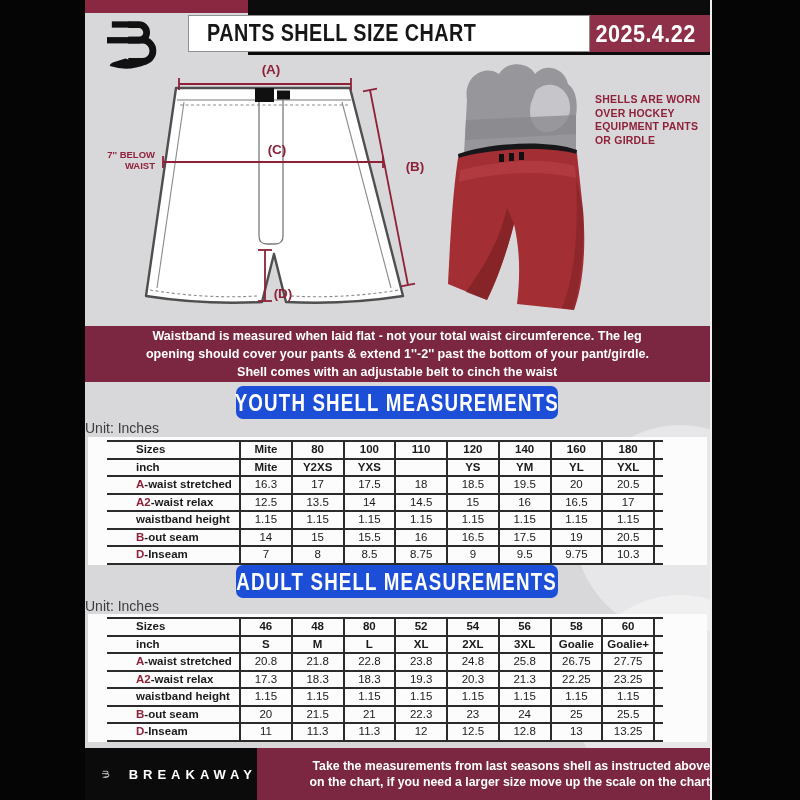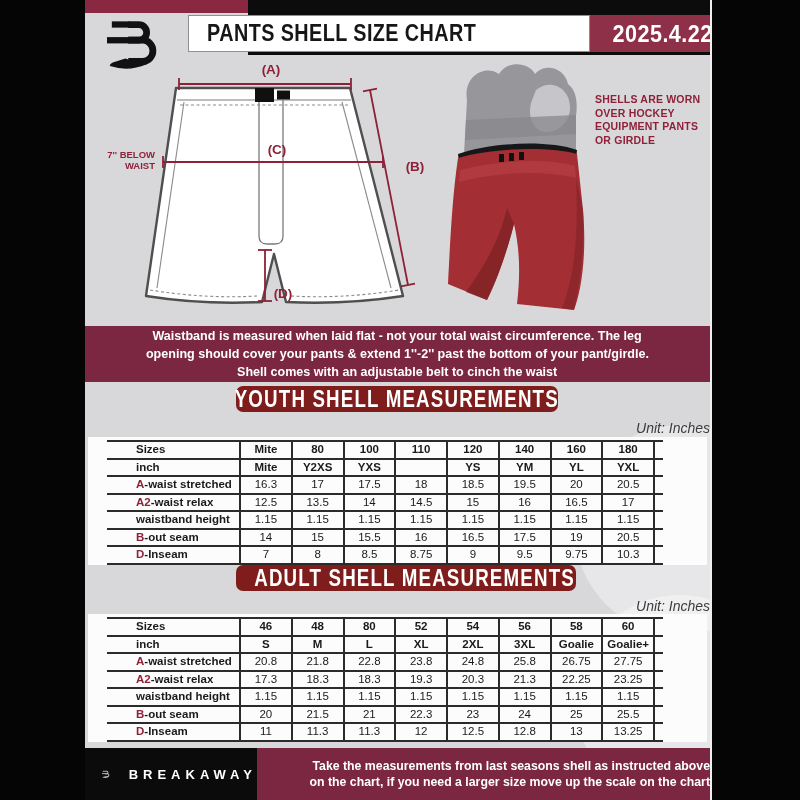--- a/index.html
+++ b/index.html
@@ -11,37 +11,37 @@
   .wm{position:absolute;border-radius:50%;background:rgba(255,255,255,0.38);}
   
   #top-stripe{position:absolute;left:0;top:0;width:163px;height:13px;background:#8a2841;}
   #header-bar{position:absolute;left:163px;top:0;width:462px;height:55px;background:#0c0c0c;}
   #logo{position:absolute;left:22px;top:15px;width:58px;height:62px;}
   #title-box{position:absolute;left:103px;top:15px;width:402px;height:37px;background:#ffffff;
              border:1px solid #8f8f8f;box-sizing:border-box;display:flex;align-items:center;}
   #title-box .t{font-size:23px;font-weight:600;color:#161616;letter-spacing:.5px;
                 transform:scaleX(.86);transform-origin:left center;padding-left:21px;white-space:nowrap;}
   #date-box{position:absolute;left:505px;top:15px;width:128px;height:37px;background:#8d3048;
-            display:flex;align-items:center;justify-content:flex-end;}
+            display:flex;align-items:center;justify-content:flex-start;}
   #date-box .t{font-size:24px;font-weight:800;color:#fff;transform:scaleX(.9);letter-spacing:.5px;}
   
   #diagram{position:absolute;left:8px;top:58px;width:340px;height:264px;}
   #photo{position:absolute;left:352px;top:58px;width:175px;height:264px;}
   #photo-note{position:absolute;left:510px;top:93px;width:112px;font-size:10.5px;font-weight:700;
               color:#8e2138;line-height:1.3;letter-spacing:.2px;}
   
   #info-banner{position:absolute;left:0;top:326px;width:625px;height:56px;background:#7c2741;
                display:flex;flex-direction:column;justify-content:center;align-items:center;}
   #info-banner .bl{color:#fff;font-size:13.5px;font-weight:600;line-height:1.33;white-space:nowrap;
                    transform:scaleX(.93);}
   
-  .sec-head{position:absolute;left:151px;width:322px;height:26px;background:#7f1d1d;border-radius:7px;
+  .sec-head{position:absolute;left:151px;width:322px;height:33px;background:#1d4ed8;border-radius:7px;
             display:flex;align-items:center;justify-content:center;}
   .sec-head .t{color:#fff;font-size:24px;font-weight:800;letter-spacing:1.5px;transform:scaleX(.78);white-space:nowrap;}
-  .unit{position:absolute;left:0;width:625px;text-align:right;font-size:14px;color:#3c3c3e;font-weight:500;font-style:italic;}
+  .unit{position:absolute;left:0;width:625px;text-align:left;font-size:14px;color:#3c3c3e;font-weight:500;}
   .band{position:absolute;left:3px;width:619px;height:128px;background:#fcfcfc;}
   
   .sizetable{position:absolute;left:22px;width:556px;border-top:2px solid #2b2b2b;}
   .trow{display:flex;height:15.5px;border-bottom:2px solid #2b2b2b;}
   .tcell{box-sizing:border-box;border-right:2px solid #2b2b2b;font-size:11.5px;color:#1a1a1a;
          line-height:15.5px;text-align:center;flex:none;width:51.75px;overflow:hidden;white-space:nowrap;}
   .tcell.label{width:134px;text-align:left;padding-left:29px;font-weight:700;}
   .tcell.hdr{font-weight:700;}
   .tspacer{flex:none;width:8px;}
   .pfx{color:#8e2138;font-weight:700;}
@@ -240,21 +240,21 @@
           <div class="tcell">8.5</div>
           <div class="tcell">8.75</div>
           <div class="tcell">9</div>
           <div class="tcell">9.5</div>
           <div class="tcell">9.75</div>
           <div class="tcell">10.3</div>
           <div class="tspacer"></div>
         </div>
       </div>
 
-    <div class="sec-head" style="top:565px;padding-left:18px;">
+    <div class="sec-head" style="top:565px;">
       <div class="t">ADULT SHELL MEASUREMENTS</div>
     </div>
     <div class="unit" style="top:598px;">Unit: Inches</div>
     <div class="band" style="top:614px;"></div>
     <div class="sizetable" style="top:617px;" id="adult-table">
         <div class="trow">
           <div class="tcell label hdr">Sizes</div>
           <div class="tcell hdr">46</div>
           <div class="tcell hdr">48</div>
           <div class="tcell hdr">80</div>

